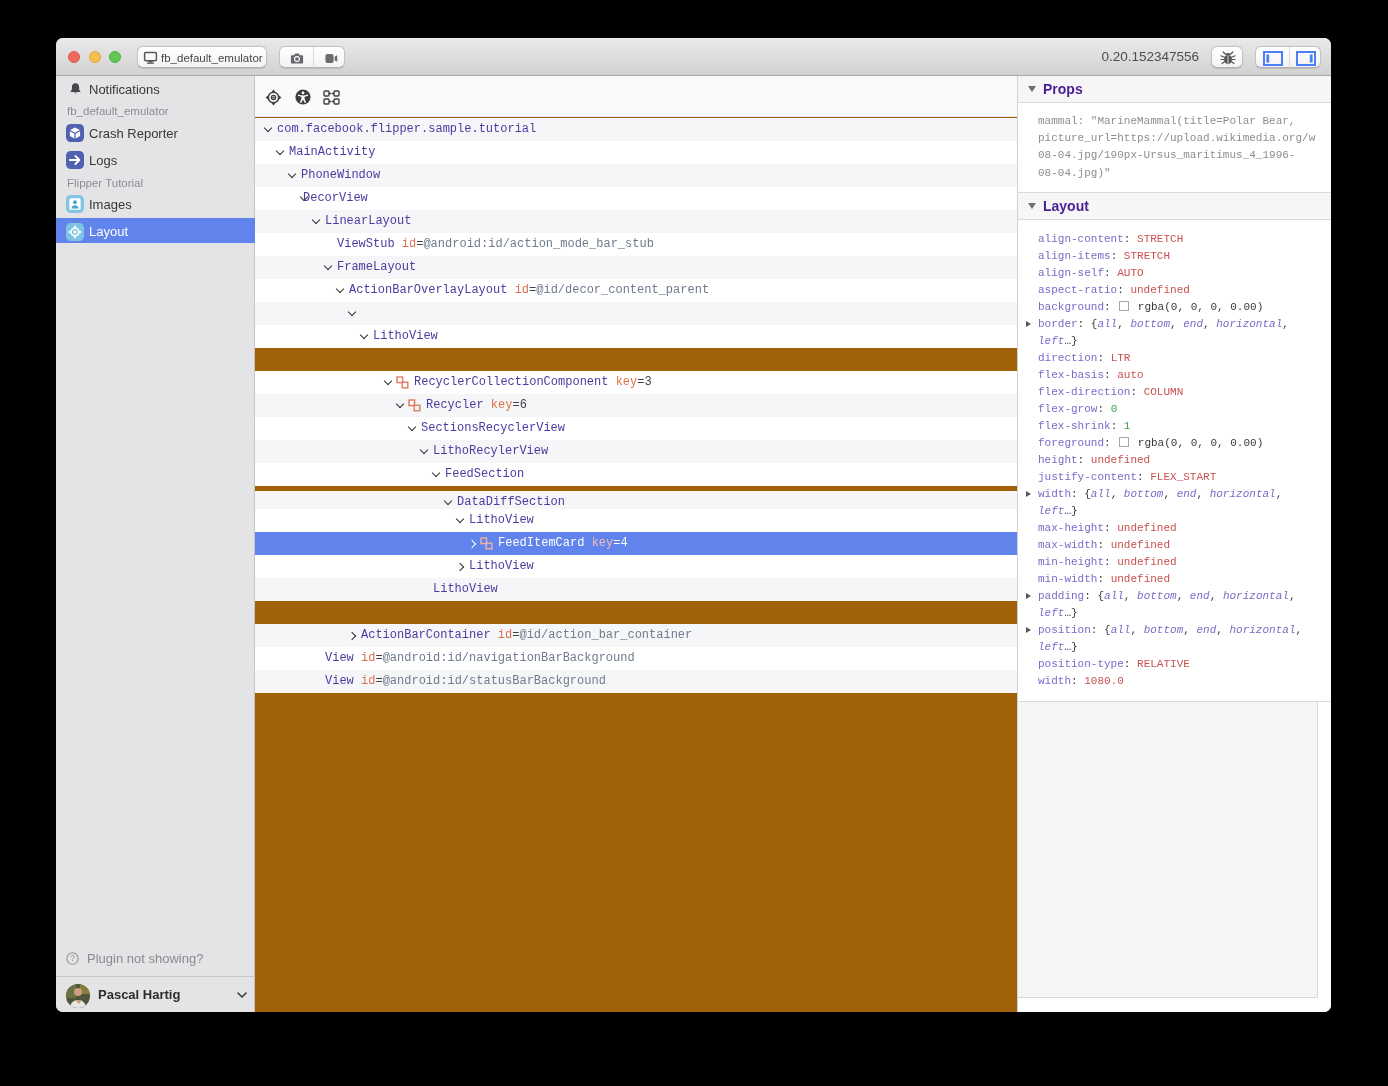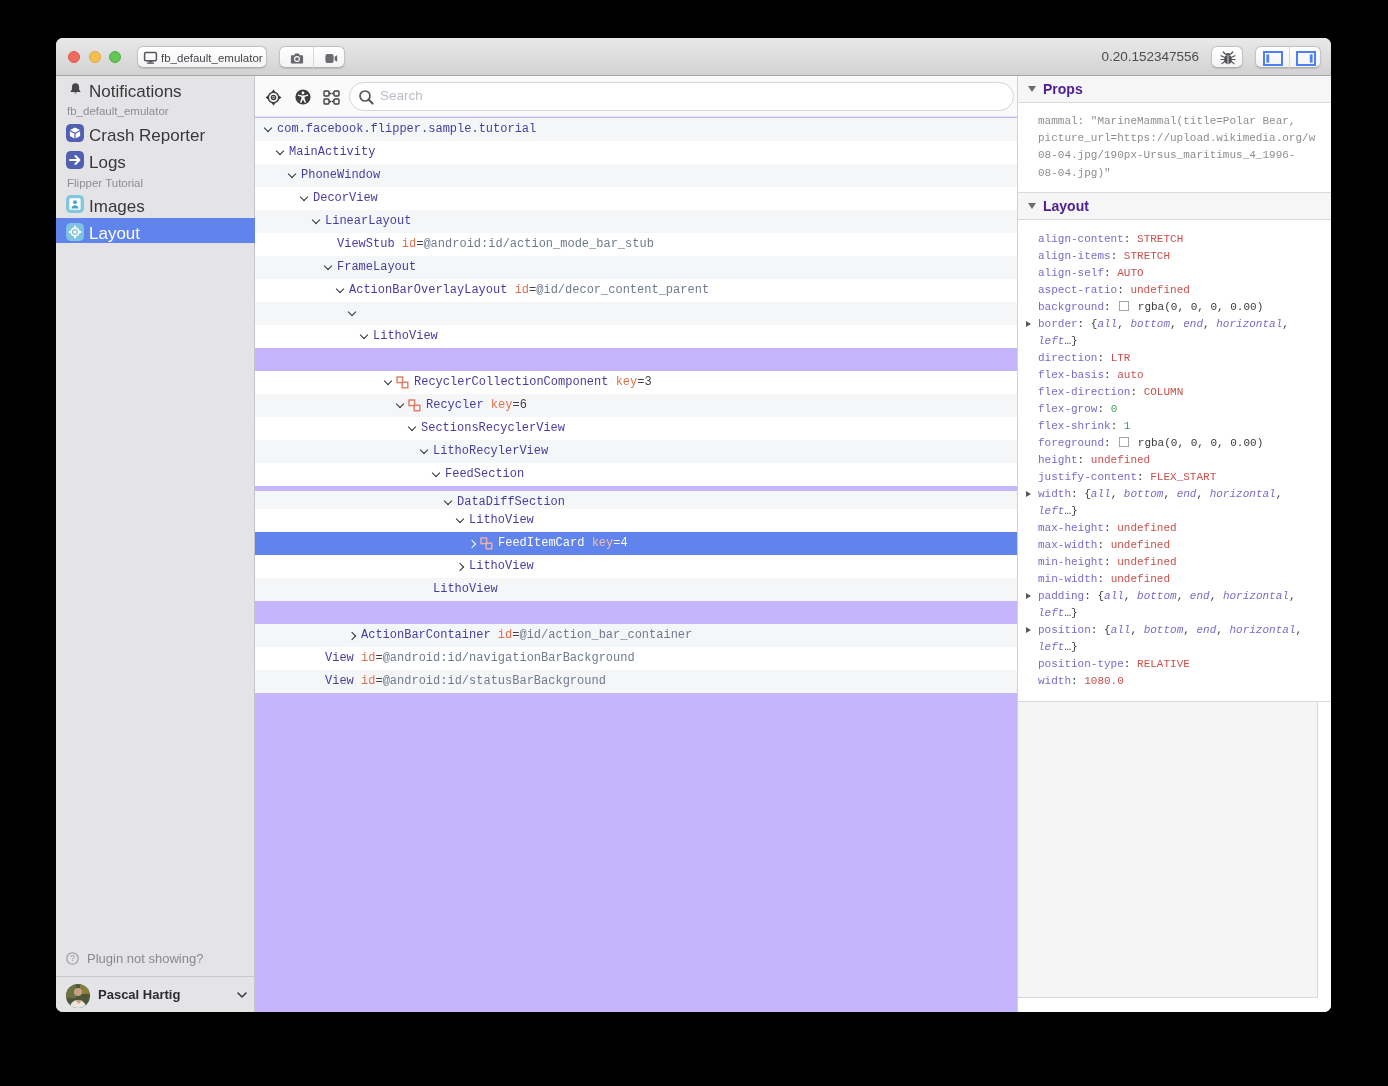--- a/index.html
+++ b/index.html
@@ -14,31 +14,31 @@
 #tabbtn span{position:absolute;left:23px;top:4.5px;font-size:11.5px;color:#44464b;white-space:nowrap}
 #camgrp{left:223px;top:8px;width:66px;height:22px}
 #camdiv{position:absolute;left:33px;top:0;width:1px;height:21px;background:#d8d8d8}
 #vertxt{position:absolute;top:11px;right:132px;font-size:13.5px;color:#4b4d52}
 #bugbtn{left:1155px;top:8px;width:32px;height:22px}
 #seggrp{left:1199px;top:8px;width:66px;height:22px}
 #segdiv{position:absolute;left:33px;top:0;width:1px;height:21px;background:#d8d8d8}
 
 #sb{position:absolute;left:0;top:38px;width:199px;height:936px;background:#e4e4e6;border-right:1px solid #c5c5c7}
 #sb .lab{position:absolute;left:11px;font-size:11.5px;color:#8d8d92}
-#sb .item{position:absolute;left:33px;font-size:17px;color:#38383a}
+#sb .item{position:absolute;left:33px;font-size:13px;color:#38383a}
 .icbox{position:absolute;left:10px;width:18px;height:18px;border-radius:4px}
 #selrow{position:absolute;left:0;top:142px;width:199px;height:25px;background:#6083ec}
 #plug{position:absolute;left:31px;top:875px;font-size:13px;color:#8a8a8e}
 #sbdiv{position:absolute;left:0;top:900px;width:199px;height:1px;background:#c9c9cc}
 #uname{position:absolute;left:42px;top:911px;font-size:13px;font-weight:bold;color:#2c2c2e}
 
 #toolbar{position:absolute;left:199px;top:38px;width:762px;height:41px;background:#fafafa;border-bottom:1px solid #e3e3e5}
 #search{position:absolute;left:94px;top:6px;width:665px;height:29px;background:#fff;border:1px solid #d4d4d8;border-radius:14.5px}
 #search span{position:absolute;left:30px;top:5px;font-size:13.5px;color:#b9bdc6}
-#tree{position:absolute;left:199px;top:38px;width:762px;height:936px;background:#c4b5fd}
+#tree{position:absolute;left:199px;top:38px;width:762px;height:936px;background:#a16207}
 .trow{position:absolute;left:0;width:762px;height:23px;font-family:"Liberation Mono",monospace;font-size:12px}
 .trow.a{background:#f5f6f8}
 .trow.b{background:#fff}
 .trow .tt{position:absolute;top:0;height:23px;line-height:23px;white-space:pre}
 .cv,.cr{position:absolute;width:6px;height:6px;border-right:1.6px solid #2f2f33;border-bottom:1.6px solid #2f2f33}
 .cv{top:7px;transform:rotate(45deg)}
 .cr{top:8.5px;transform:rotate(-45deg)}
 .li{position:absolute}
 .nm{color:#4a3ca0}.kw{color:#dd6f50}.eq{color:#3f3f44}.pa{color:#6f7b8d}
 .ky{color:#de7348}.kv{color:#3f3f44}
@@ -121,21 +121,21 @@
 <div class="trow b" style="top:65px">
         <i class="cv" style="left:22px"></i>
         <span class="tt" style="left:34px"><span class="nm">MainActivity</span></span>
       </div>
 <div class="trow a" style="top:88px">
         <i class="cv" style="left:34px"></i>
         <span class="tt" style="left:46px"><span class="nm">PhoneWindow</span></span>
       </div>
 <div class="trow b" style="top:111px">
         <i class="cv" style="left:46px"></i>
-        <span class="tt" style="left:58px"><span class="nm">DecorView</span></span>
+        <span class="tt" style="left:48px"><span class="nm">DecorView</span></span>
       </div>
 <div class="trow a" style="top:134px">
         <i class="cv" style="left:58px"></i>
         <span class="tt" style="left:70px"><span class="nm">LinearLayout</span></span>
       </div>
 <div class="trow b" style="top:157px">
         <span class="tt" style="left:82px"><span class="nm">ViewStub</span><span class="nm"> </span><span class="kw">id</span><span class="eq">=</span><span class="pa">@android:id/action_mode_bar_stub</span></span>
       </div>
 <div class="trow a" style="top:180px">
         <i class="cv" style="left:70px"></i>
@@ -235,27 +235,20 @@
       </svg>
       <svg style="position:absolute;left:68px;top:13.5px" width="17" height="15" viewBox="0 0 17 15">
         <g fill="none" stroke="#3f3f42" stroke-width="1.4">
           <rect x="1" y="1" width="5" height="5" rx="1"></rect>
           <rect x="11" y="1" width="5" height="5" rx="1"></rect>
           <rect x="1" y="9" width="5" height="5" rx="1"></rect>
           <rect x="11" y="9" width="5" height="5" rx="1"></rect>
           <path d="M6 3.5h2.2M8.8 3.5h2.2M6 11.5h2.2M8.8 11.5h2.2"></path>
         </g>
       </svg>
-    <div id="search">
-        <svg style="position:absolute;left:8px;top:6px" width="17" height="17" viewBox="0 0 17 17">
-          <circle cx="7" cy="7" r="5" fill="none" stroke="#55555a" stroke-width="1.7"></circle>
-          <path d="M10.6 10.6 14.6 14.6" stroke="#55555a" stroke-width="2.1" stroke-linecap="round"></path>
-        </svg>
-        <span>Search</span>
-      </div>
   </div>
   <div id="sb">
     <svg style="position:absolute;left:13px;top:6px" width="13" height="13" viewBox="0 0 13 13">
         <path d="M6.5 1.2c-2.3 0-3.6 1.7-3.6 3.8v2.6L1.6 9.3v.6h9.8v-.6L10.1 7.6V5c0-2.1-1.3-3.8-3.6-3.8z" fill="#44474e"></path>
         <path d="M5.2 10.6a1.4 1.4 0 0 0 2.6 0z" fill="#44474e"></path>
       </svg>
       <span class="item" style="top:6px">Notifications</span>
     <span class="lab" style="top:29px">fb_default_emulator</span>
     <svg class="icbox" style="top:48px" width="18" height="18" viewBox="0 0 18 18">
         <rect width="18" height="18" rx="4.5" fill="#5160b0"></rect>

